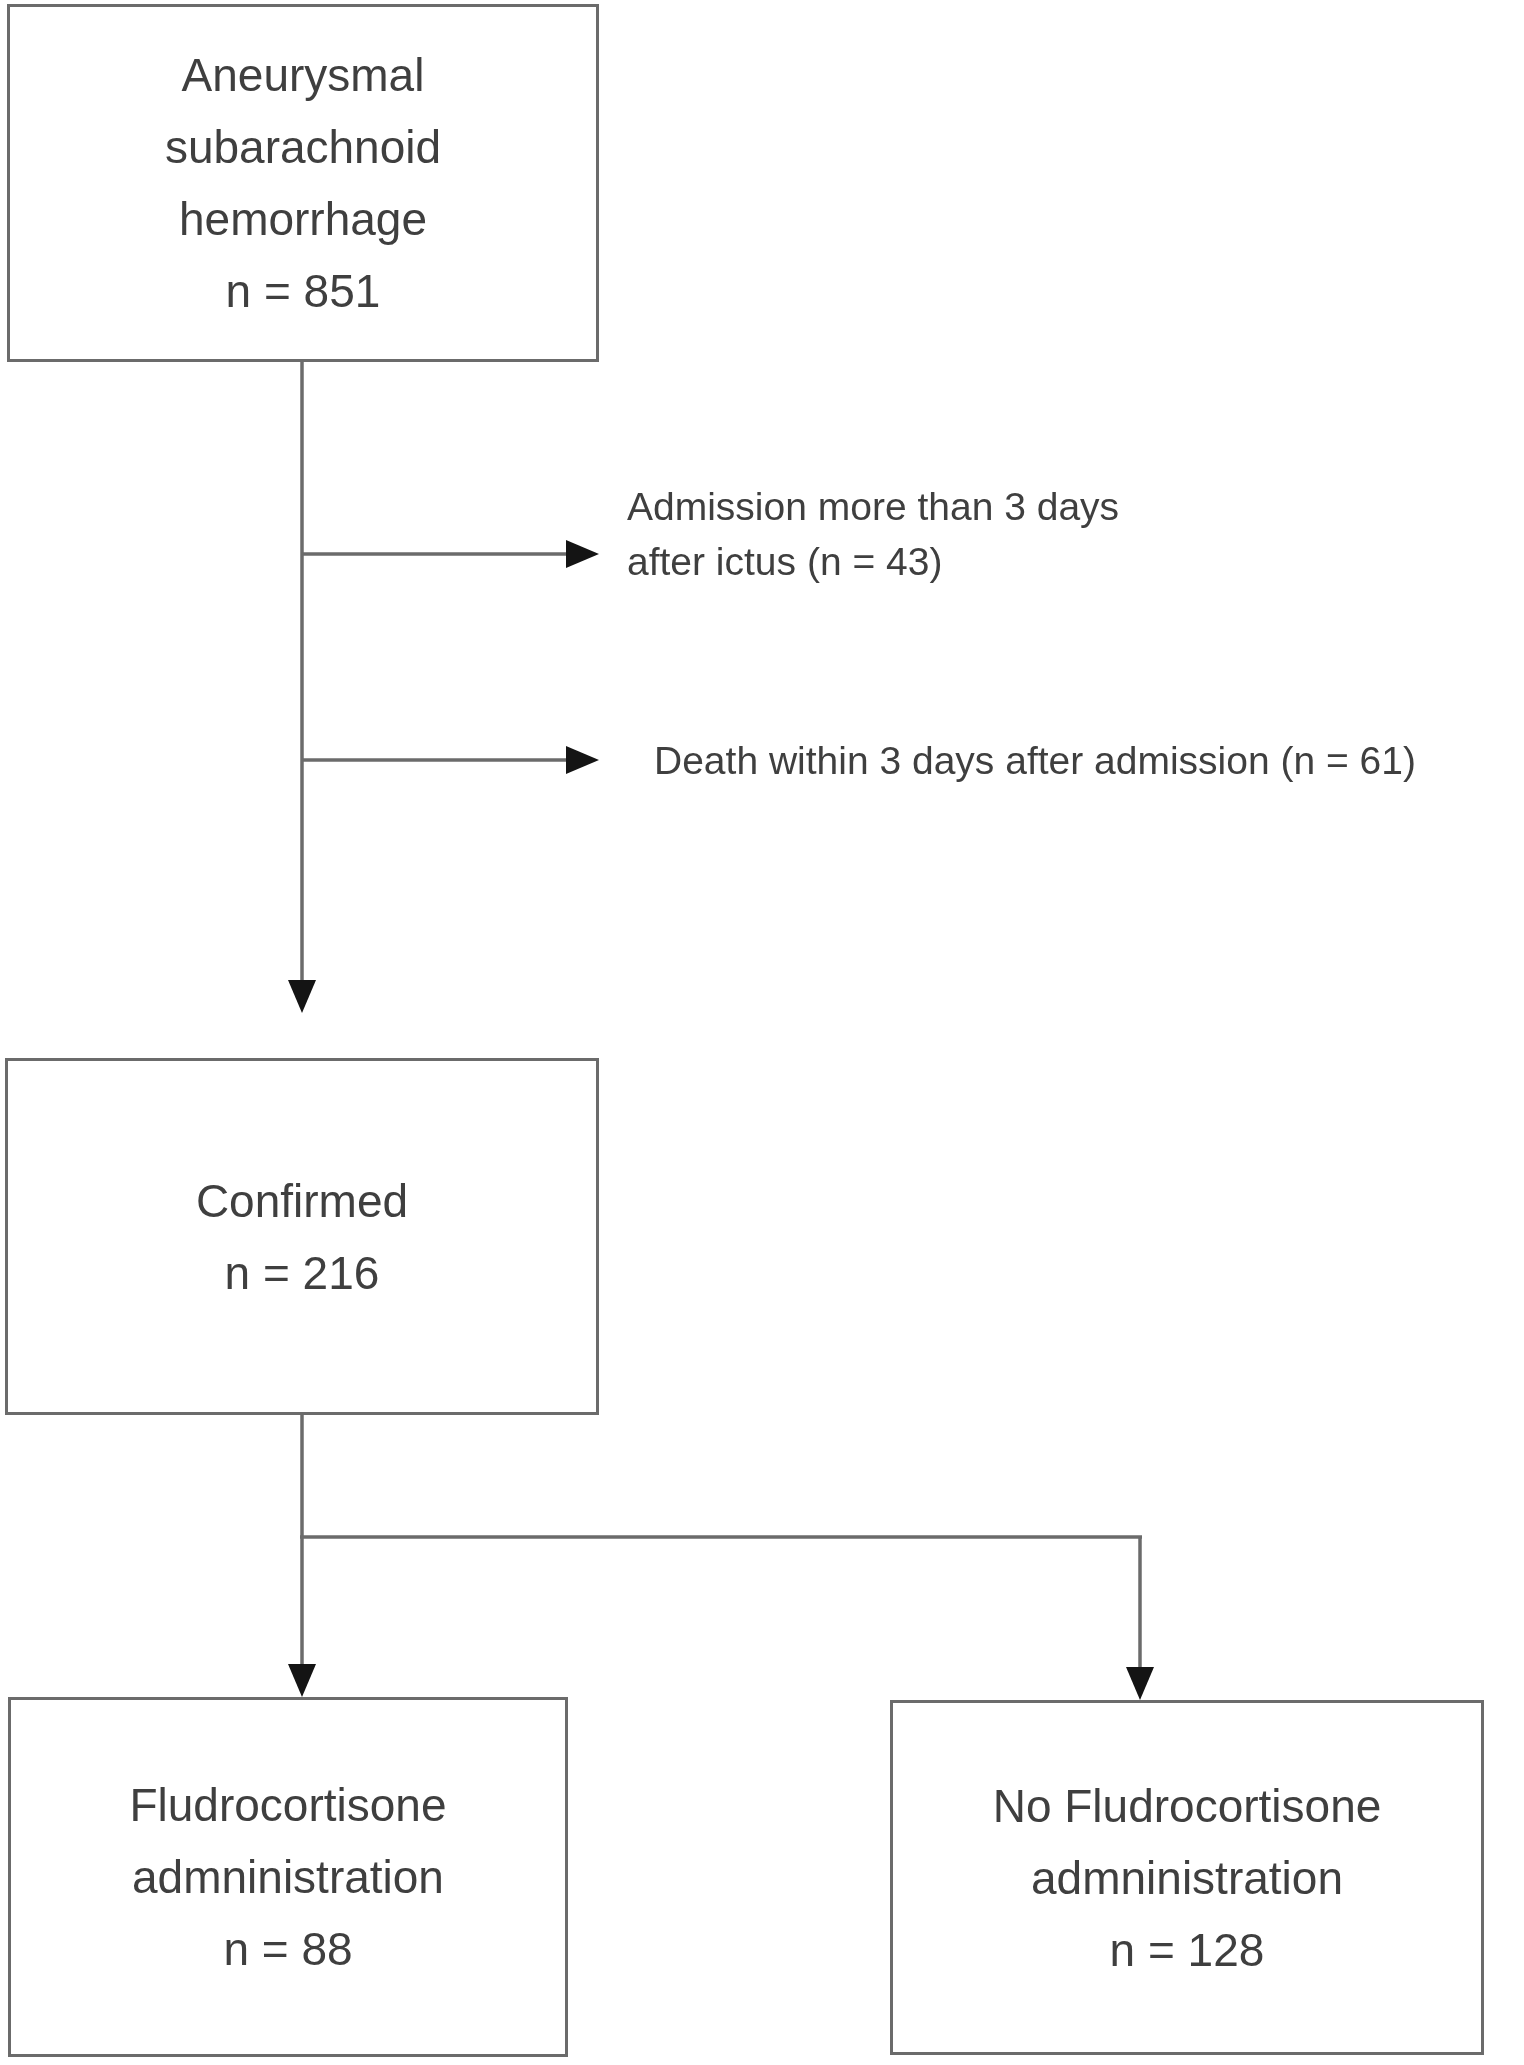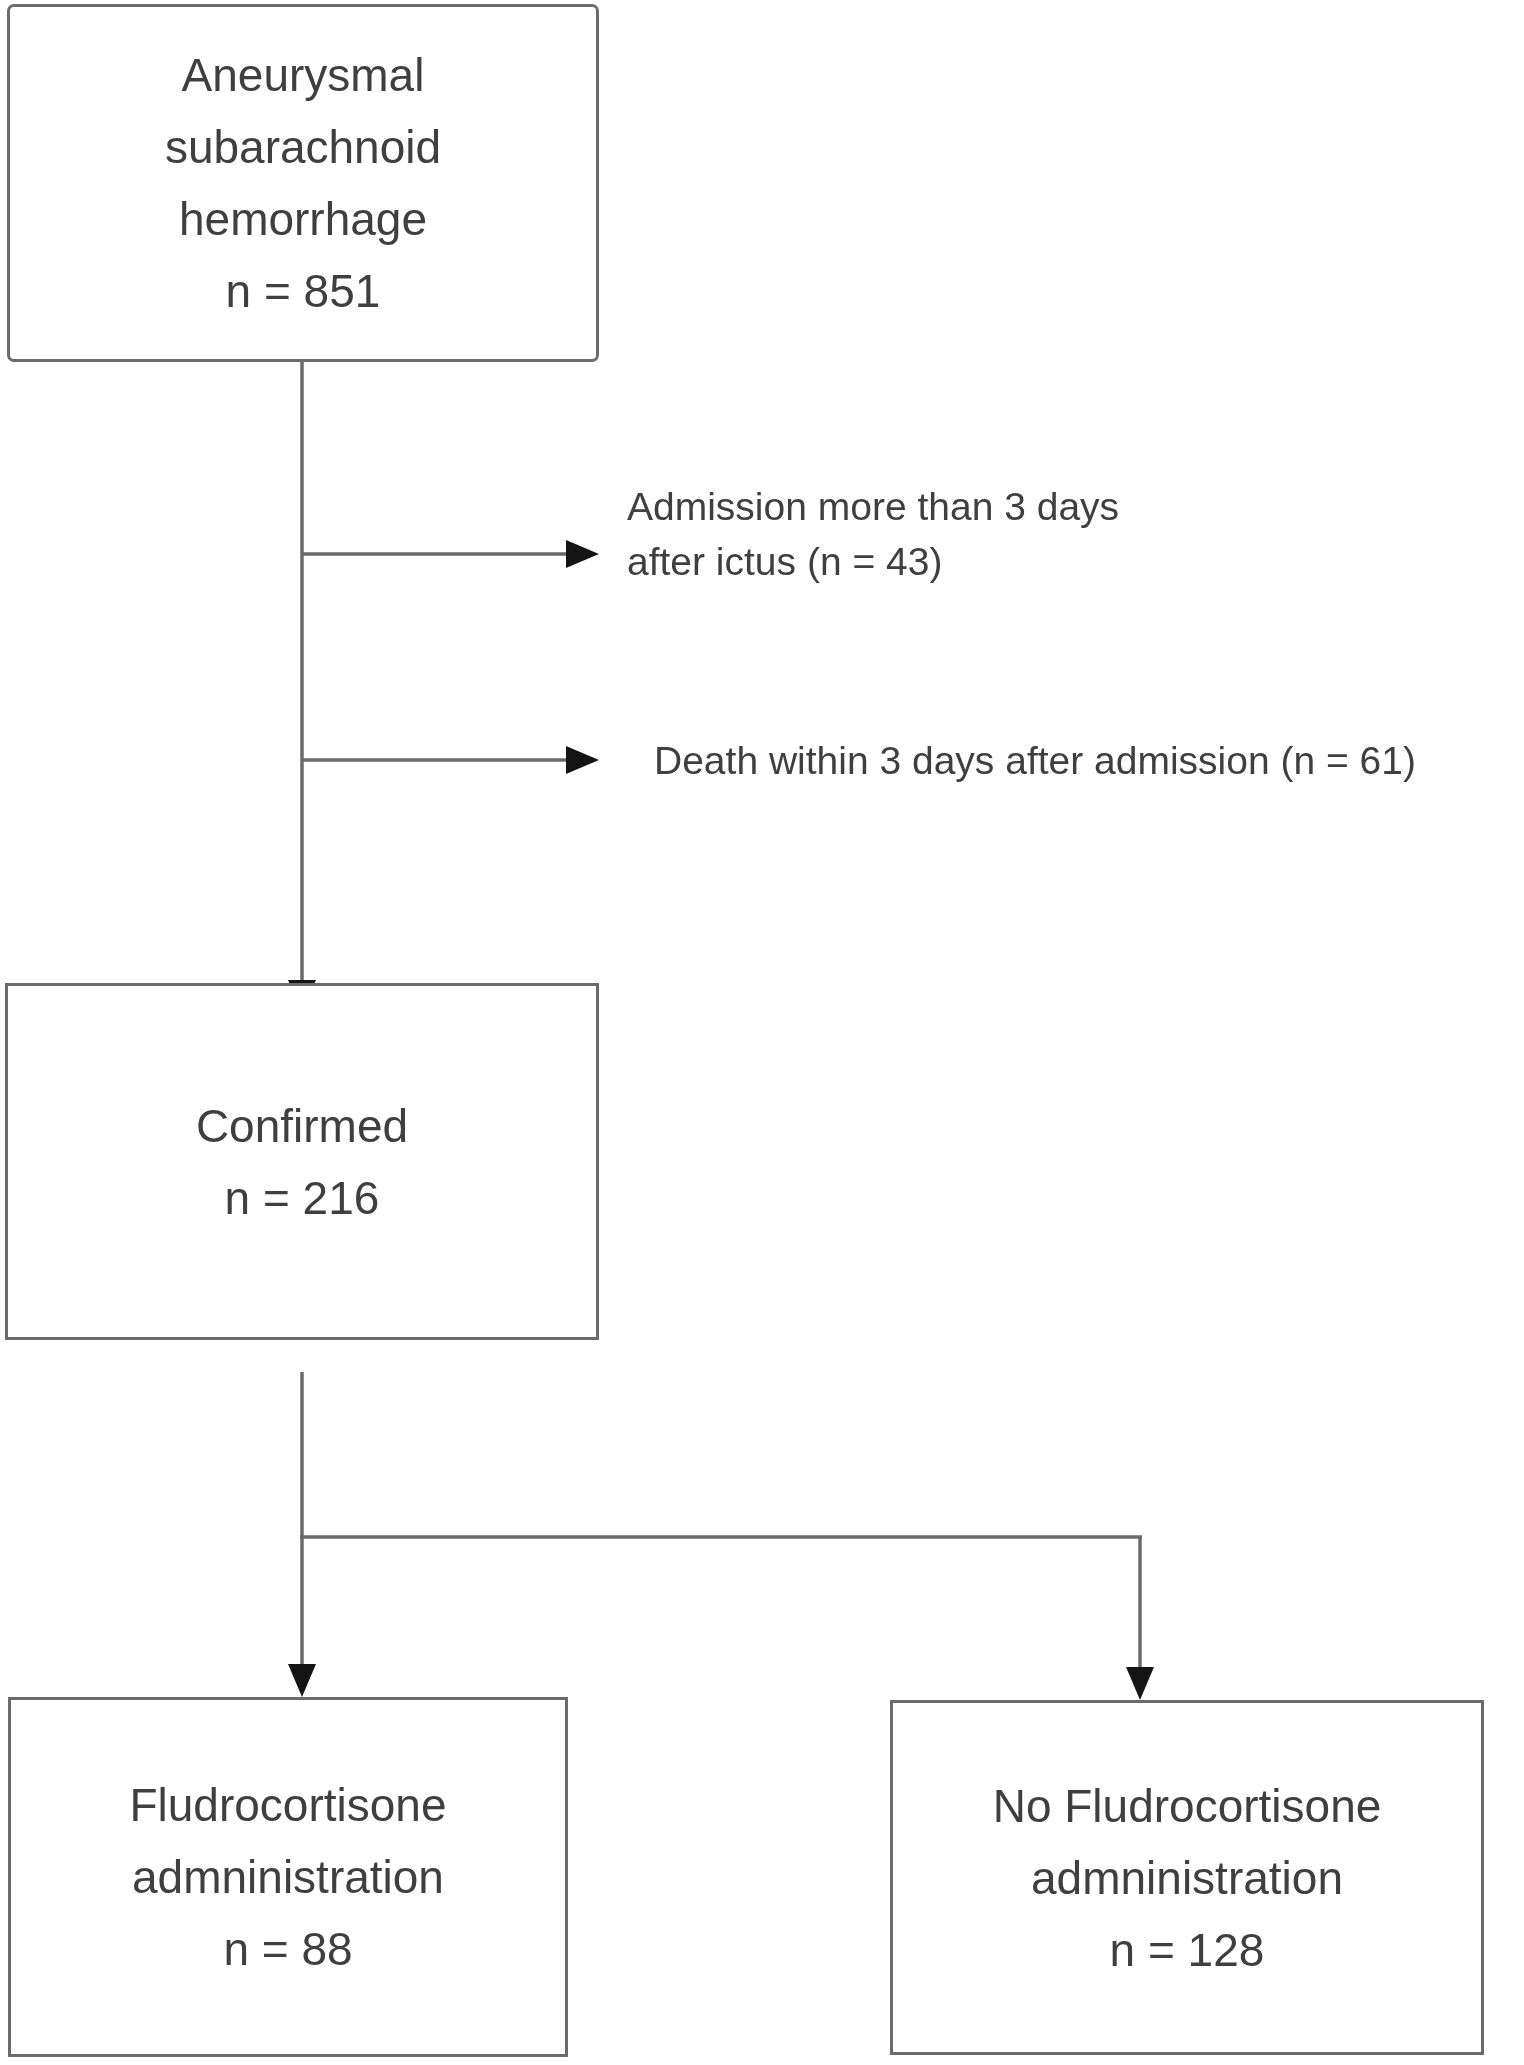--- a/index.html
+++ b/index.html
@@ -34,22 +34,22 @@
     text-align: center;
     z-index: 2;
   }
   .box-text {
     color: #3f3f3f;
     font-size: 46px;
     line-height: 72px;
     white-space: nowrap;
   }
   .box-text span { display: block; }
-  .box-top    { left: 7px;   top: 4px;    width: 592px; height: 358px; border-radius: 7px; }
-  .box-middle { left: 5px;   top: 983px; width: 594px; height: 357px; }
+  .box-top    { left: 7px;   top: 4px;    width: 592px; height: 358px; }
+  .box-middle { left: 5px;   top: 1058px; width: 594px; height: 357px; }
   .box-bleft  { left: 8px;   top: 1697px; width: 560px; height: 360px; }
   .box-bright { left: 842px; top: 1700px; width: 594px; height: 355px; margin-left: 48px; }
   .excl-text {
     position: absolute;
     color: #3f3f3f;
     font-size: 39px;
     line-height: 55px;
     white-space: nowrap;
     z-index: 2;
   }

